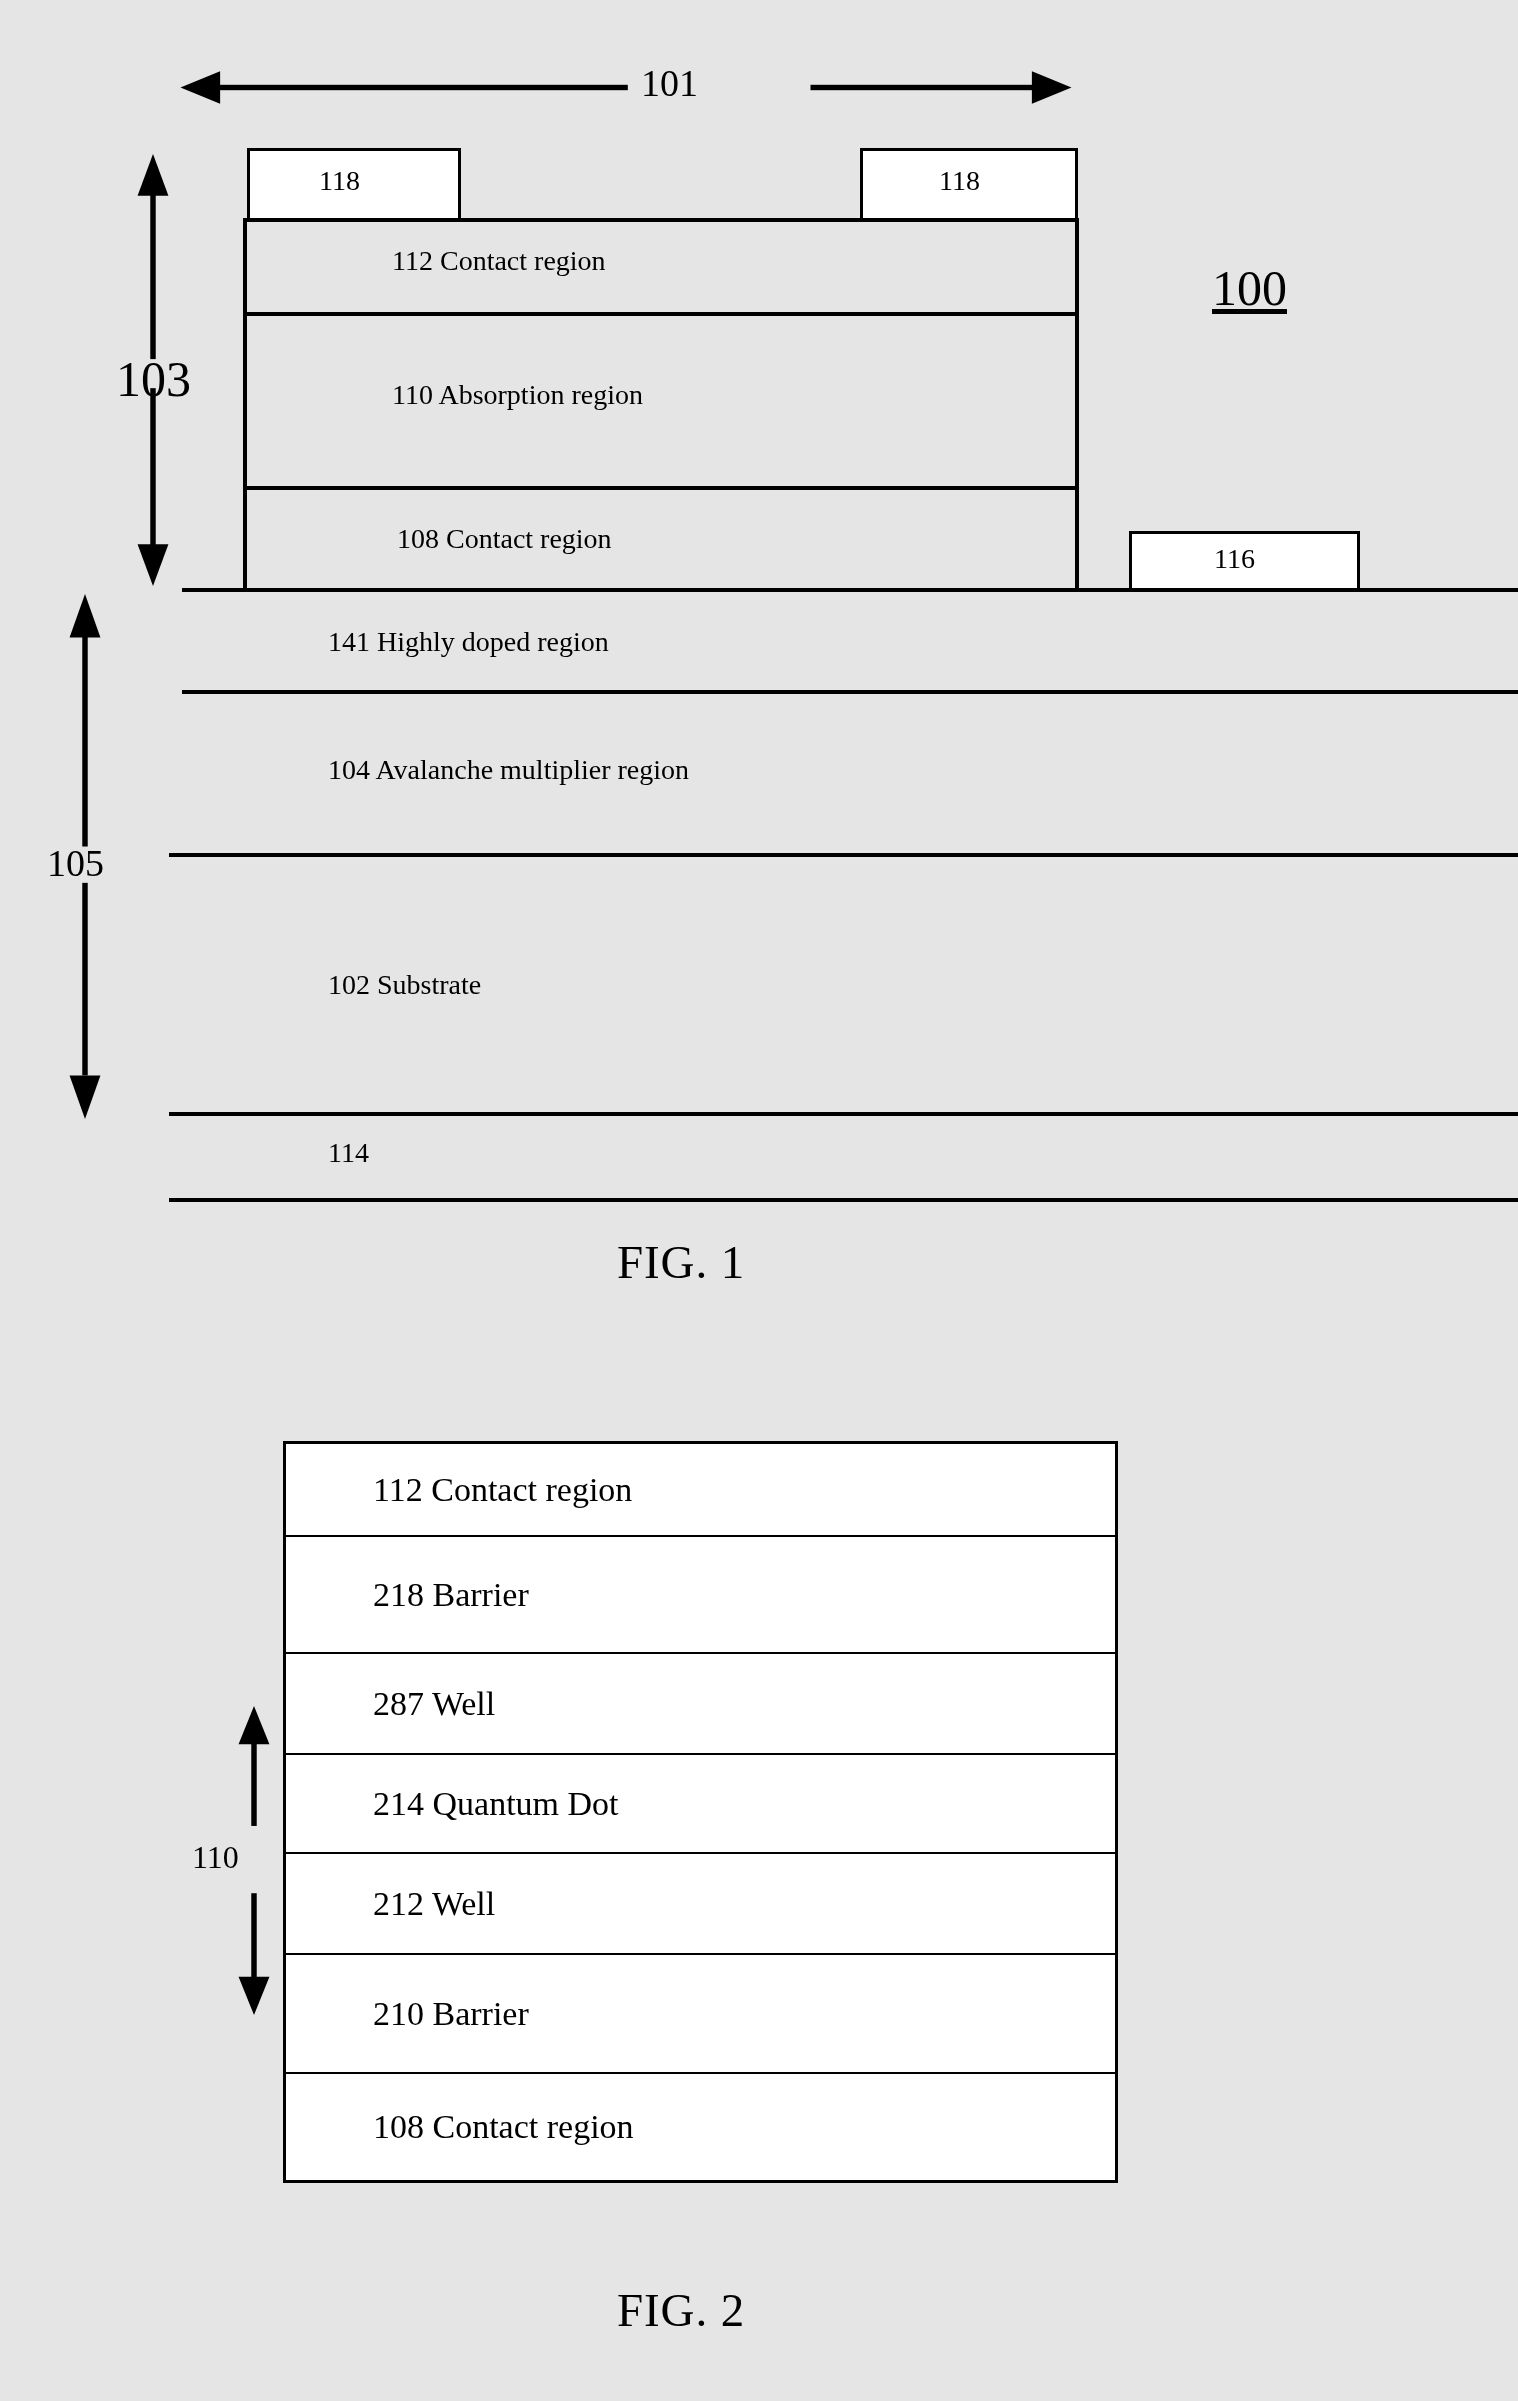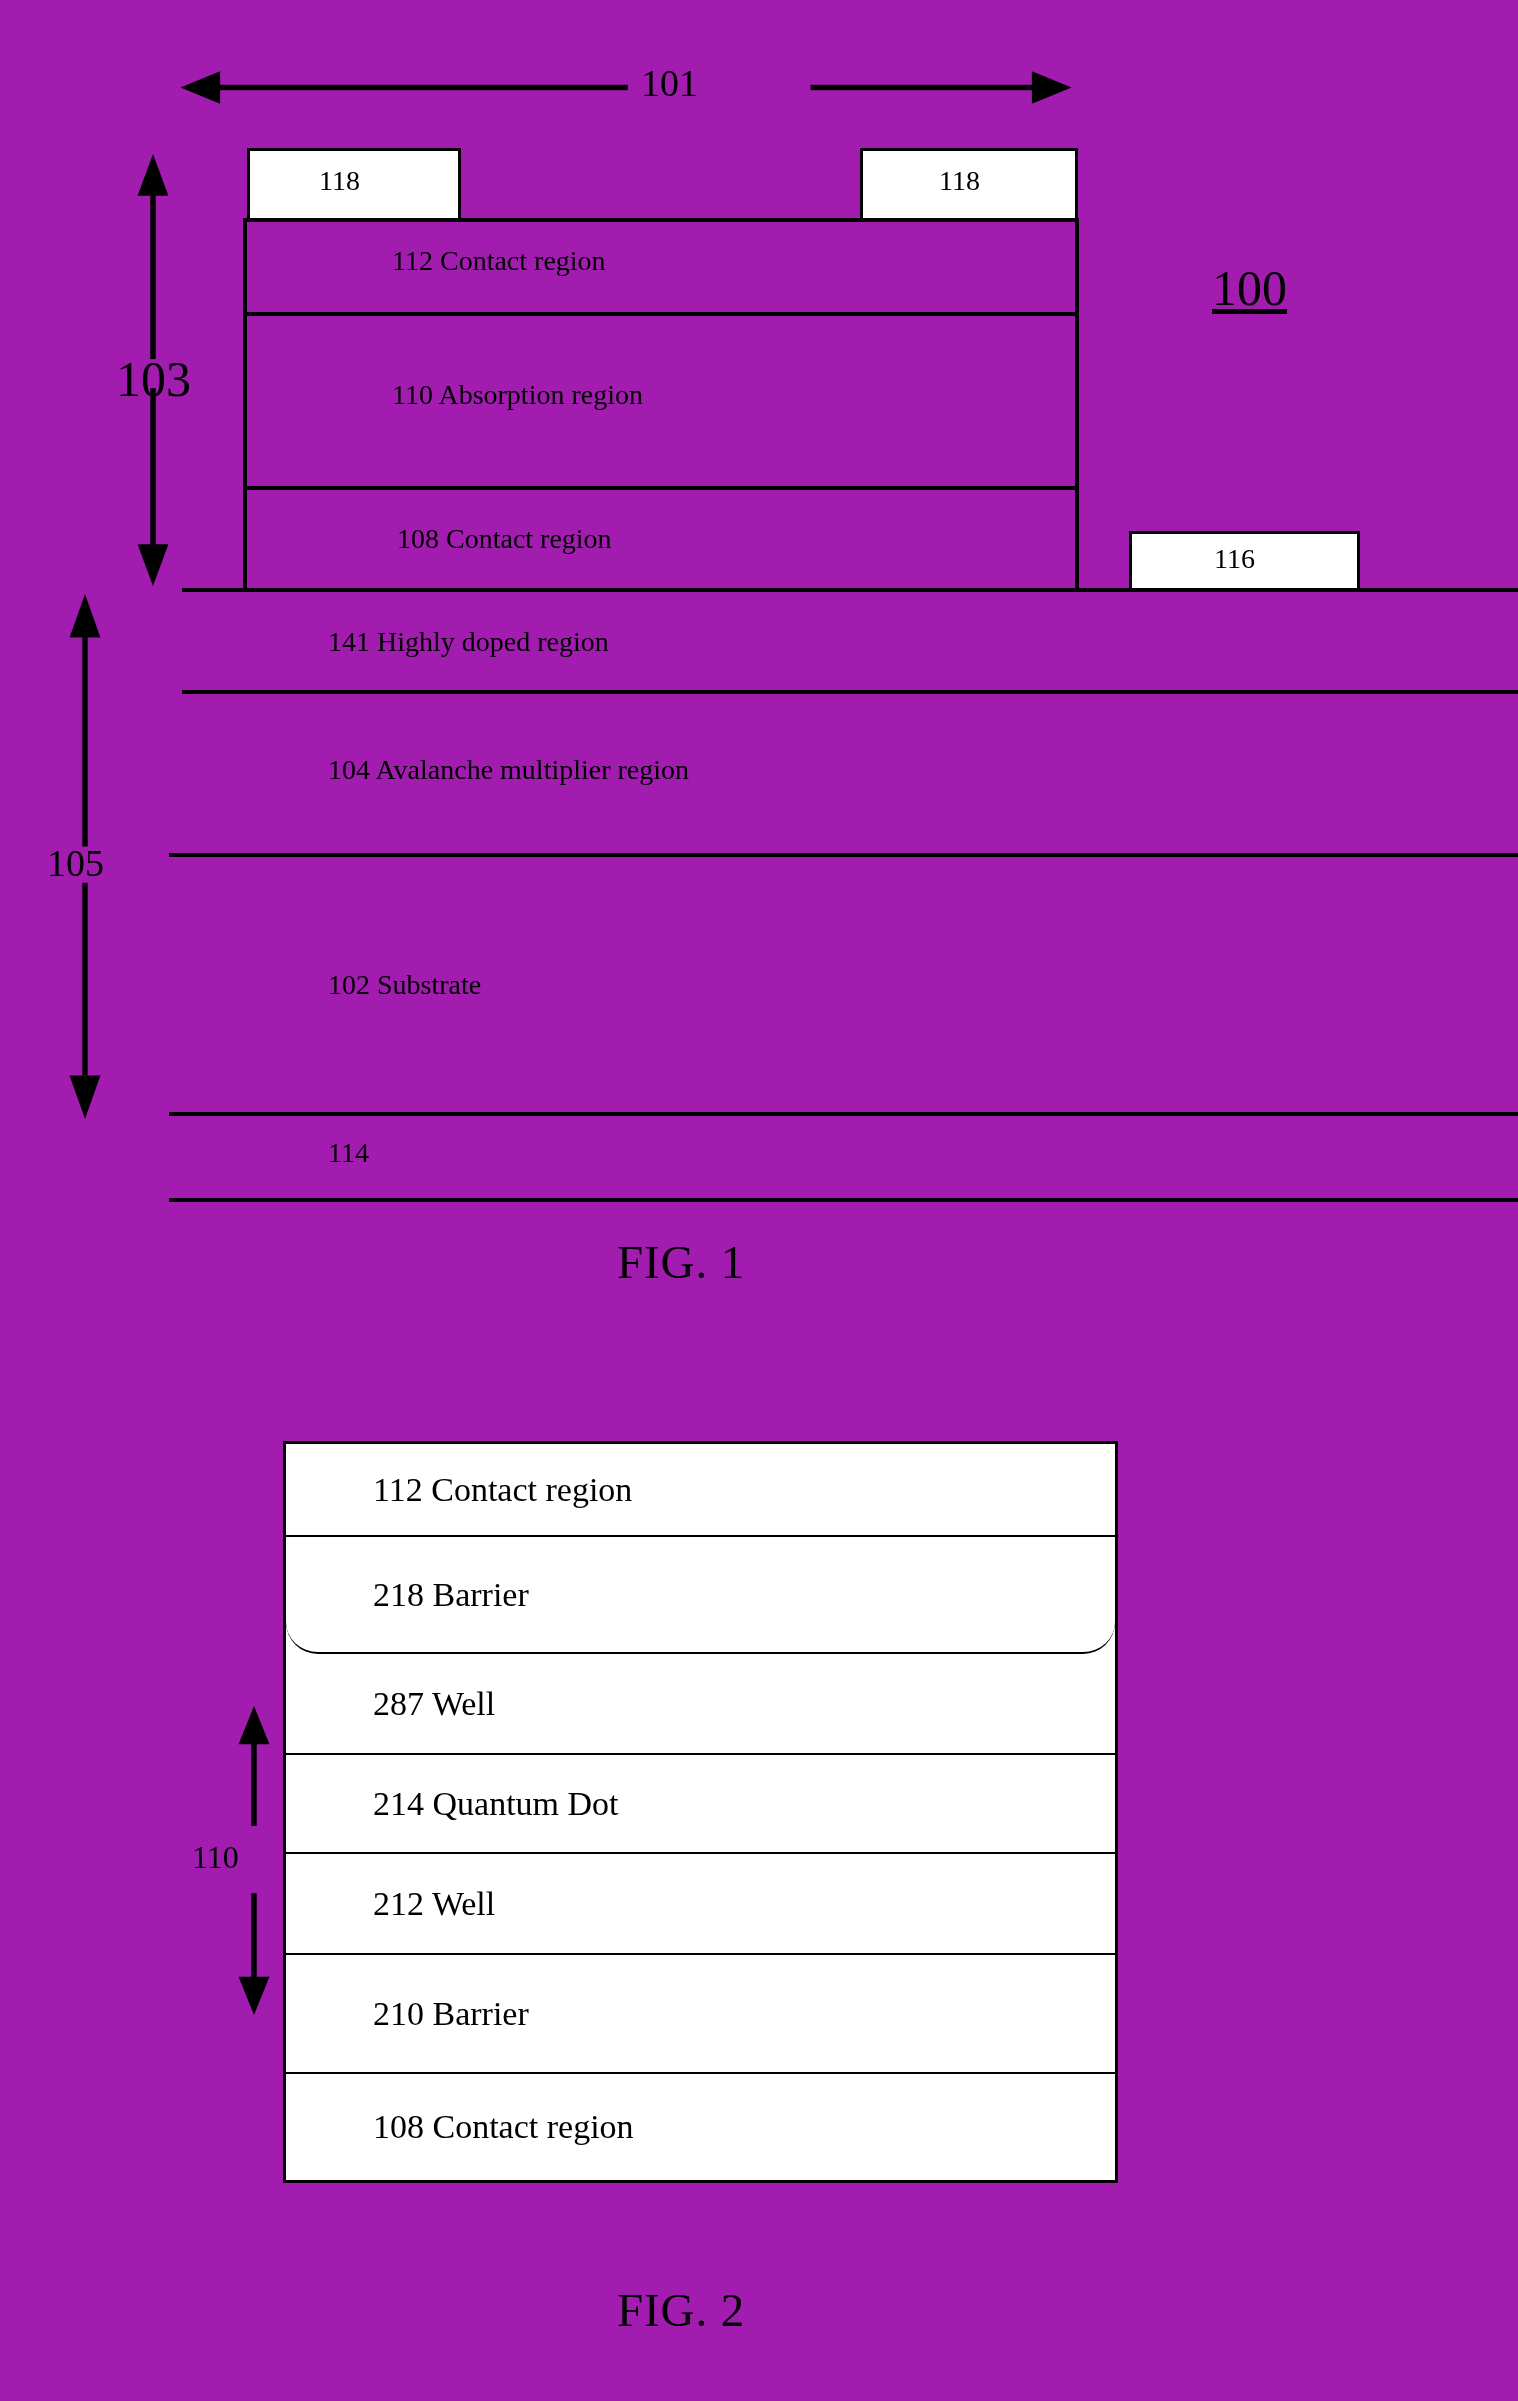--- a/index.html
+++ b/index.html
@@ -9,21 +9,21 @@
     background: #ffffff;
   }
   body {
     font-family: "Liberation Serif", "DejaVu Serif", serif;
     color: #000000;
   }
   #page {
     position: relative;
     width: 1518px;
     height: 2401px;
-    background: #a21caf;
+    background: #e5e5e5;
     overflow: hidden;
   }
   
   .abs { position: absolute; }
 
   
   .lbl {
     position: absolute;
     font-size: 28px;
     line-height: 1;
@@ -163,21 +163,21 @@
       <rect x="19" y="40" width="6" height="92" fill="#000"></rect>
       <rect x="19" y="206" width="6" height="94" fill="#000"></rect>
       <polygon points="22,340 5,298 39,298" fill="#000"></polygon>
     </svg>
     <div class="lbl" style="left:192px; top:1841px; font-size:32px;">110</div>
 
     <div class="f2box" style="left:283px; top:1441px; width:835px; height:742px;">
       <div class="f2row" style="height:94px;">
         <span>112 Contact region</span>
       </div>
-      <div class="f2row" style="height:118px;border-radius:32px;">
+      <div class="f2row" style="height:118px;">
         <span>218 Barrier</span>
       </div>
       <div class="f2row" style="height:102px;">
         <span>287 Well</span>
       </div>
       <div class="f2row" style="height:100px;">
         <span>214 Quantum Dot</span>
       </div>
       <div class="f2row" style="height:102px;">
         <span>212 Well</span>

